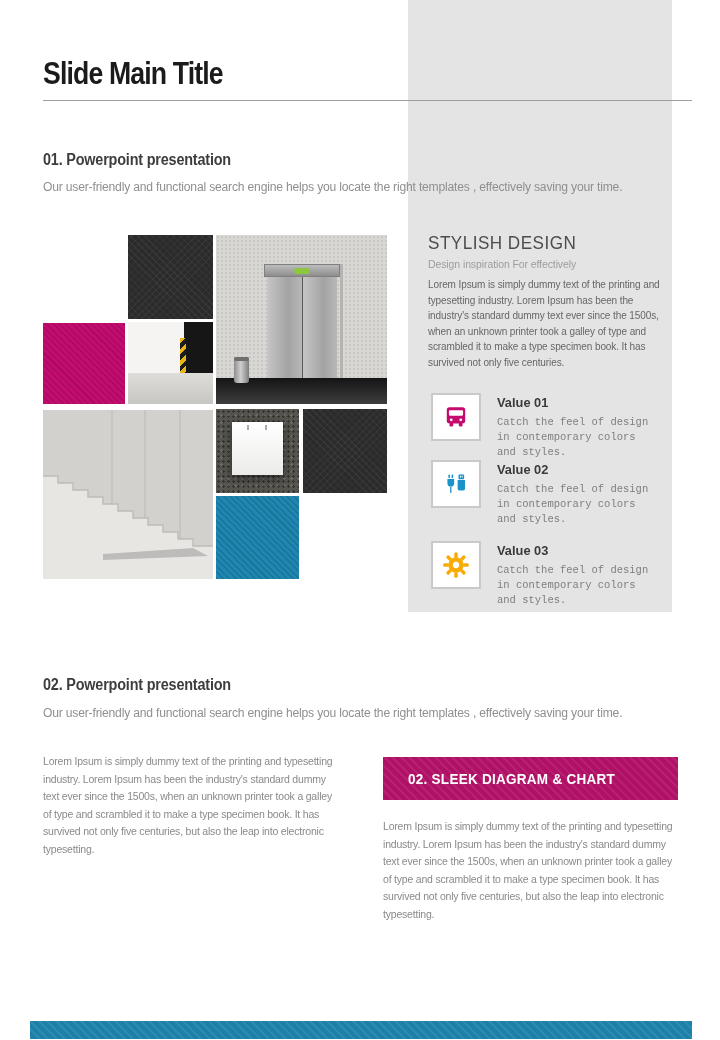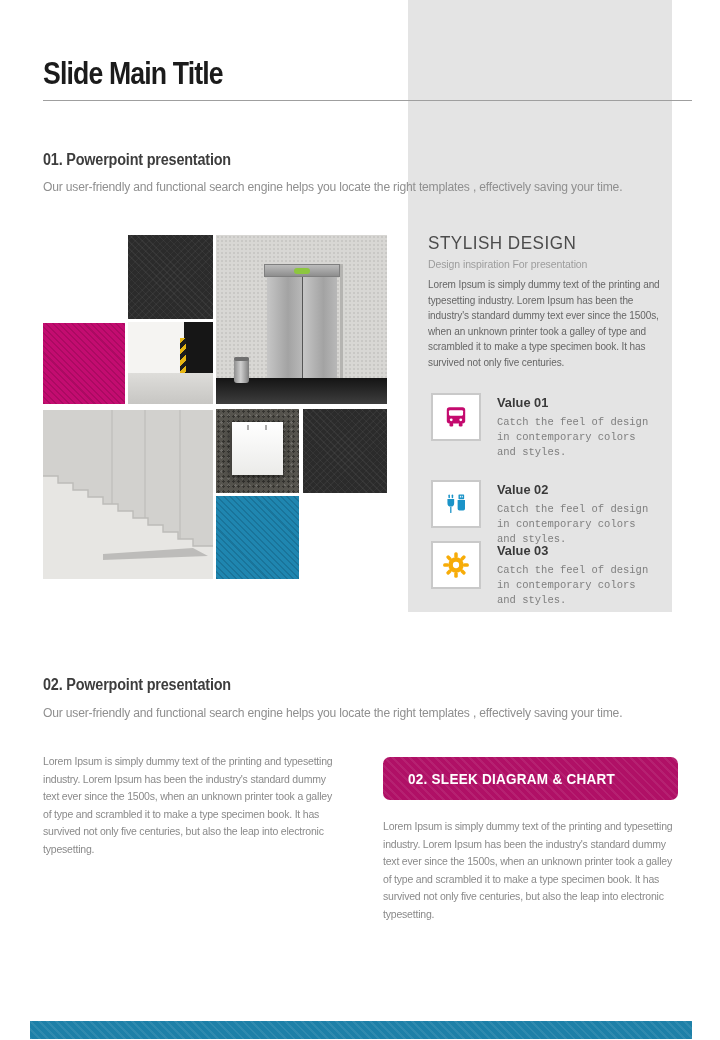--- a/index.html
+++ b/index.html
@@ -75,38 +75,38 @@
 
   
   .stylish-h{left:428px;top:233px;font-size:18px;font-weight:400;color:#4c4c4c;letter-spacing:.5px;
              transform:scaleX(.95);transform-origin:left top;white-space:nowrap;}
   .stylish-s{left:428px;top:258px;font-size:10.5px;color:#9d9d9d;letter-spacing:-.1px;white-space:nowrap;}
   .stylish-p{left:428px;top:277px;width:242px;font-size:10px;line-height:15.5px;color:#666;
              font-weight:500;letter-spacing:-.1px;}
 
   
   .value-row{position:absolute;left:431px;width:250px;height:50px;}
-  .v1{top:393px;} .v2{top:460px;margin-top:20px;} .v3{top:541px;}
+  .v1{top:393px;} .v2{top:460px;} .v3{top:541px;}
   .icon-box{position:absolute;left:0;top:0;width:46px;height:44px;background:#fff;
             border:2px solid #c9c9c9;display:flex;align-items:center;justify-content:center;}
   .value-title{position:absolute;left:66px;top:2px;font-size:13.5px;font-weight:700;color:#3a3a3a;
                transform:scaleX(.95);transform-origin:left top;white-space:nowrap;}
   .value-desc{position:absolute;left:66px;top:22px;width:160px;font-size:10.5px;line-height:15px;color:#7f7f7f;font-family:Liberation Mono, monospace;}
 
   
   .para{font-size:10.5px;line-height:17.5px;color:#8a8a8a;letter-spacing:-.2px;font-weight:400;}
   .para-left{left:43px;top:753px;width:296px;}
   .para-right{left:383px;top:818px;width:300px;}
 
   
   .banner{position:absolute;display:flex;align-items:center;color:#fff;font-weight:700;
           font-size:15px;letter-spacing:.3px;
           background-image:repeating-linear-gradient(45deg,rgba(255,255,255,.07) 0 2px,transparent 2px 6px);}
   .banner>span{transform:scaleX(.9);transform-origin:left center;white-space:nowrap;}
-  .banner-pink{left:383px;top:757px;width:295px;height:43px;background-color:#b01066;padding-left:25px;box-sizing:border-box;border-radius:7px;}
+  .banner-pink{left:383px;top:757px;width:295px;height:43px;background-color:#b01066;padding-left:25px;box-sizing:border-box;}
   .banner-blue{left:43px;top:903px;width:299px;height:38px;background-color:#1d80a8;padding-left:15px;box-sizing:border-box;}
 
   
   .footer-bar{left:30px;top:1021px;width:662px;height:18px;background-color:#1d80a8;
     background-image:repeating-linear-gradient(45deg,rgba(255,255,255,.08) 0 2px,transparent 2px 6px);}
 </style>
 </head>
 <body>
 
 <div class="page">
@@ -159,21 +159,21 @@
     <div class="niche-box">
       <div class="niche-lamp" style="left:15px;"></div>
       <div class="niche-lamp" style="left:33px;"></div>
     </div>
   </div>
 
   <div class="tile tile-dark t-dark2"></div>
   <div class="tile tile-blue t-blue"></div>
 
   <div class="abs stylish-h">STYLISH DESIGN</div>
-  <div class="abs stylish-s">Design inspiration For  presentation</div>
+  <div class="abs stylish-s">Design inspiration For  effectively</div>
   <div class="abs stylish-p">Lorem Ipsum is simply dummy text of the printing and typesetting industry. Lorem Ipsum has been the industry's standard dummy text ever since the 1500s, when an unknown printer took a galley of type and scrambled it to make a type specimen book. It has survived not only five centuries.</div>
 
   <div class="value-row v1">
     <div class="icon-box">
       <svg width="26" height="26" viewBox="0 0 24 24">
         <g fill="#c40a6e">
           <rect x="3.5" y="3" width="17" height="15" rx="2.5"></rect>
           <rect x="6" y="17.2" width="3.4" height="3.6" rx="1.2"></rect>
           <rect x="14.6" y="17.2" width="3.4" height="3.6" rx="1.2"></rect>
         </g>

